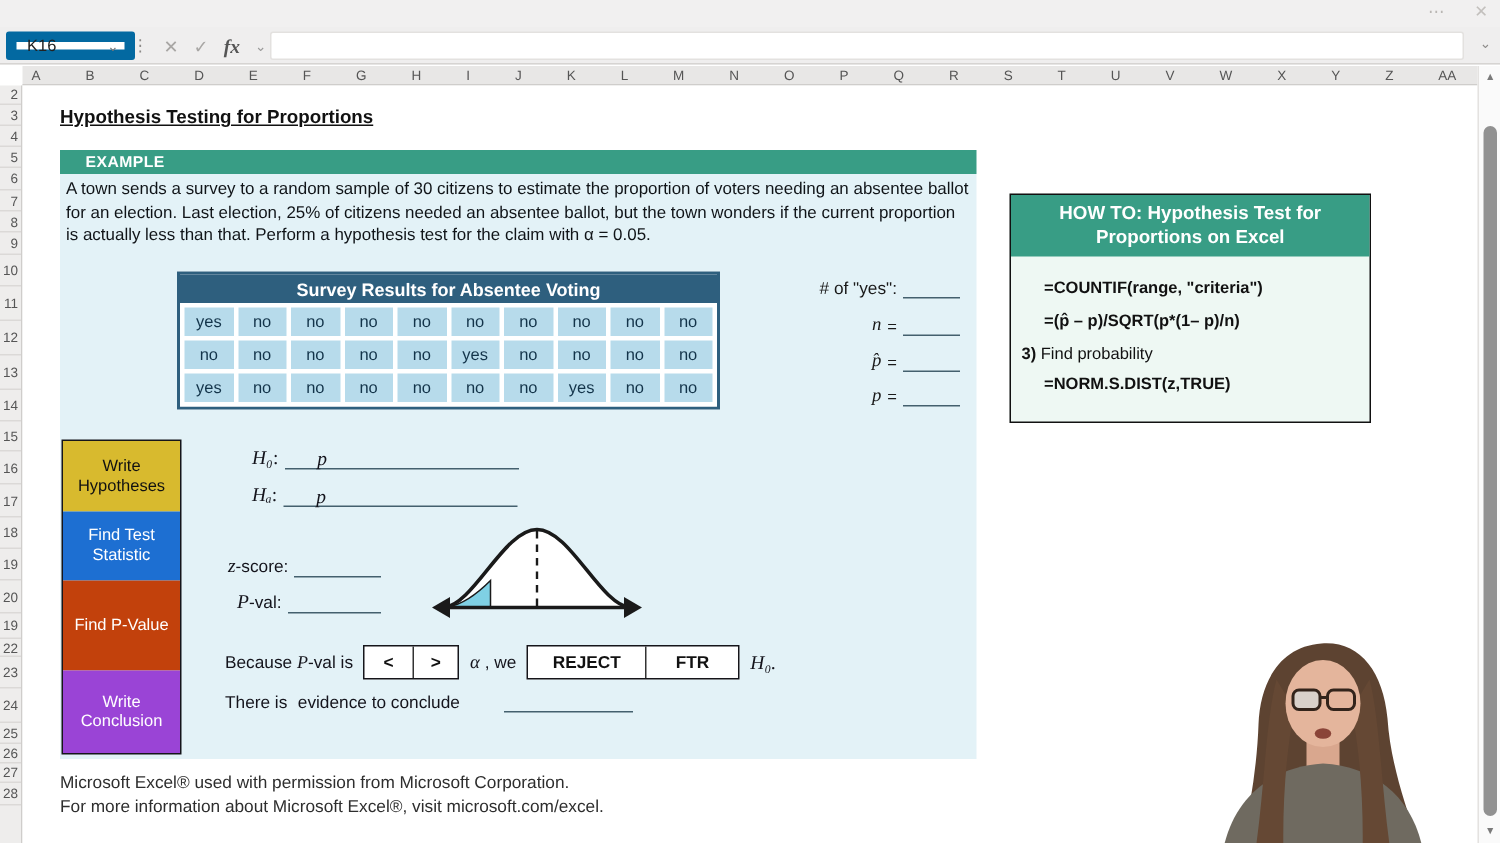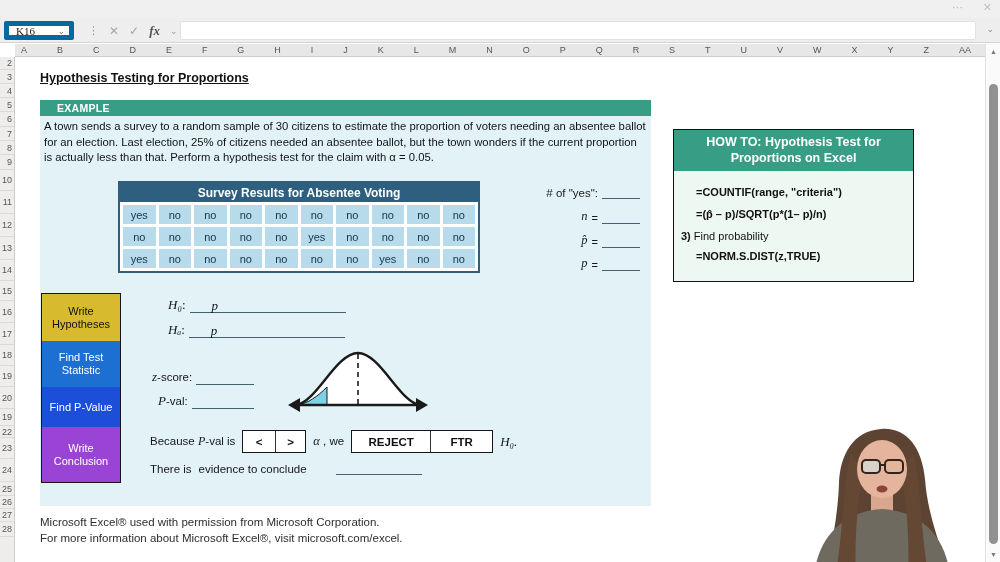--- a/index.html
+++ b/index.html
@@ -5,21 +5,21 @@
   * { margin:0; padding:0; box-sizing:border-box; }
   html,body { width:1000px; height:562px; }
   body { font-family:"Liberation Sans", sans-serif; background:#fff; overflow:hidden; }
   #canvas { position:relative; width:1000px; height:562px; background:#fff; overflow:hidden; }
 
   
   .top-strip { position:absolute; left:0; top:0; width:1000px; height:18px; background:#f1f0f0; }
   .top-strip .dots { position:absolute; right:36px; top:1px; color:#b9b6b3; font-size:11px; letter-spacing:1px; }
   .top-strip .closex { position:absolute; right:8px; top:1px; color:#c3c0bd; font-size:11px; }
   .formula-row { position:absolute; left:0; top:18px; width:1000px; height:25px; background:#efeeee; border-bottom:1px solid #d6d4d2; }
-  .name-box { position:absolute; left:4px; top:3px; width:70px; height:19px; background:#fff; border:5px solid #0369a1; border-radius:2px; font-size:11px; color:#222; display:flex; align-items:center; padding:0 4px 0 7px; justify-content:space-between;font-family:Liberation Serif, serif; }
+  .name-box { position:absolute; left:4px; top:3px; width:86px; height:19px; background:#fff; border:7px solid #0369a1; border-radius:2px; font-size:11px; color:#222; display:flex; align-items:center; padding:0 4px 0 7px; justify-content:space-between; }
   .name-box .chev { color:#777; font-size:9px; }
   .fbar-icons { position:absolute; left:88px; top:3px; height:19px; display:flex; align-items:center; gap:10px; color:#a8a6a4; font-size:12px; }
   .fbar-icons .vdots { color:#8d8b89; font-size:11px; }
   .fbar-icons .fx { font-family:"Liberation Serif", serif; font-style:italic; font-weight:bold; color:#555; font-size:13px; }
   .fbar-icons .chev { font-size:9px; color:#999; }
   .formula-input { position:absolute; left:180px; top:3px; right:24px; height:19px; background:#fff; border:1px solid #e3e1df; border-radius:2px; }
   .fbar-rchev { position:absolute; right:6px; top:6px; color:#8d8b89; font-size:9px; }
 
   
   .col-headers { position:absolute; left:15px; top:44px; width:970px; height:13px; background:#e8e7e6; border-bottom:1px solid #cfcdcb; display:flex; justify-content:space-between; align-items:center; padding:0 14px 0 6px; }
@@ -239,21 +239,21 @@
       <span class="blank" style="width:38px;"></span>
     </div>
 
     <div class="steps-stack">
         <div class="step-btn" style="height: 47px; background: rgb(216, 186, 46);">
         <span style="color: rgb(17, 17, 17);">Write Hypotheses</span>
       </div>
         <div class="step-btn" style="height: 46px; background: rgb(29, 111, 210);">
         <span style="color: rgb(255, 255, 255);">Find Test Statistic</span>
       </div>
-        <div class="step-btn" style="height: 40px; background: #1d4ed8;">
+        <div class="step-btn" style="height: 60px; background: #c2410c;">
         <span style="color: rgb(255, 255, 255);">Find P-Value</span>
       </div>
         <div class="step-btn" style="height: 55px; background: rgb(154, 68, 214);">
         <span style="color: rgb(255, 255, 255);">Write Conclusion</span>
       </div>
       </div>
 
     <div class="hline" style="left:153px; top:240px;">
       <span class="serif-i"><span>H₀</span><span style="font-style:normal;">:</span></span>
       <span class="h-underline" style="width:156px;">p</span>

